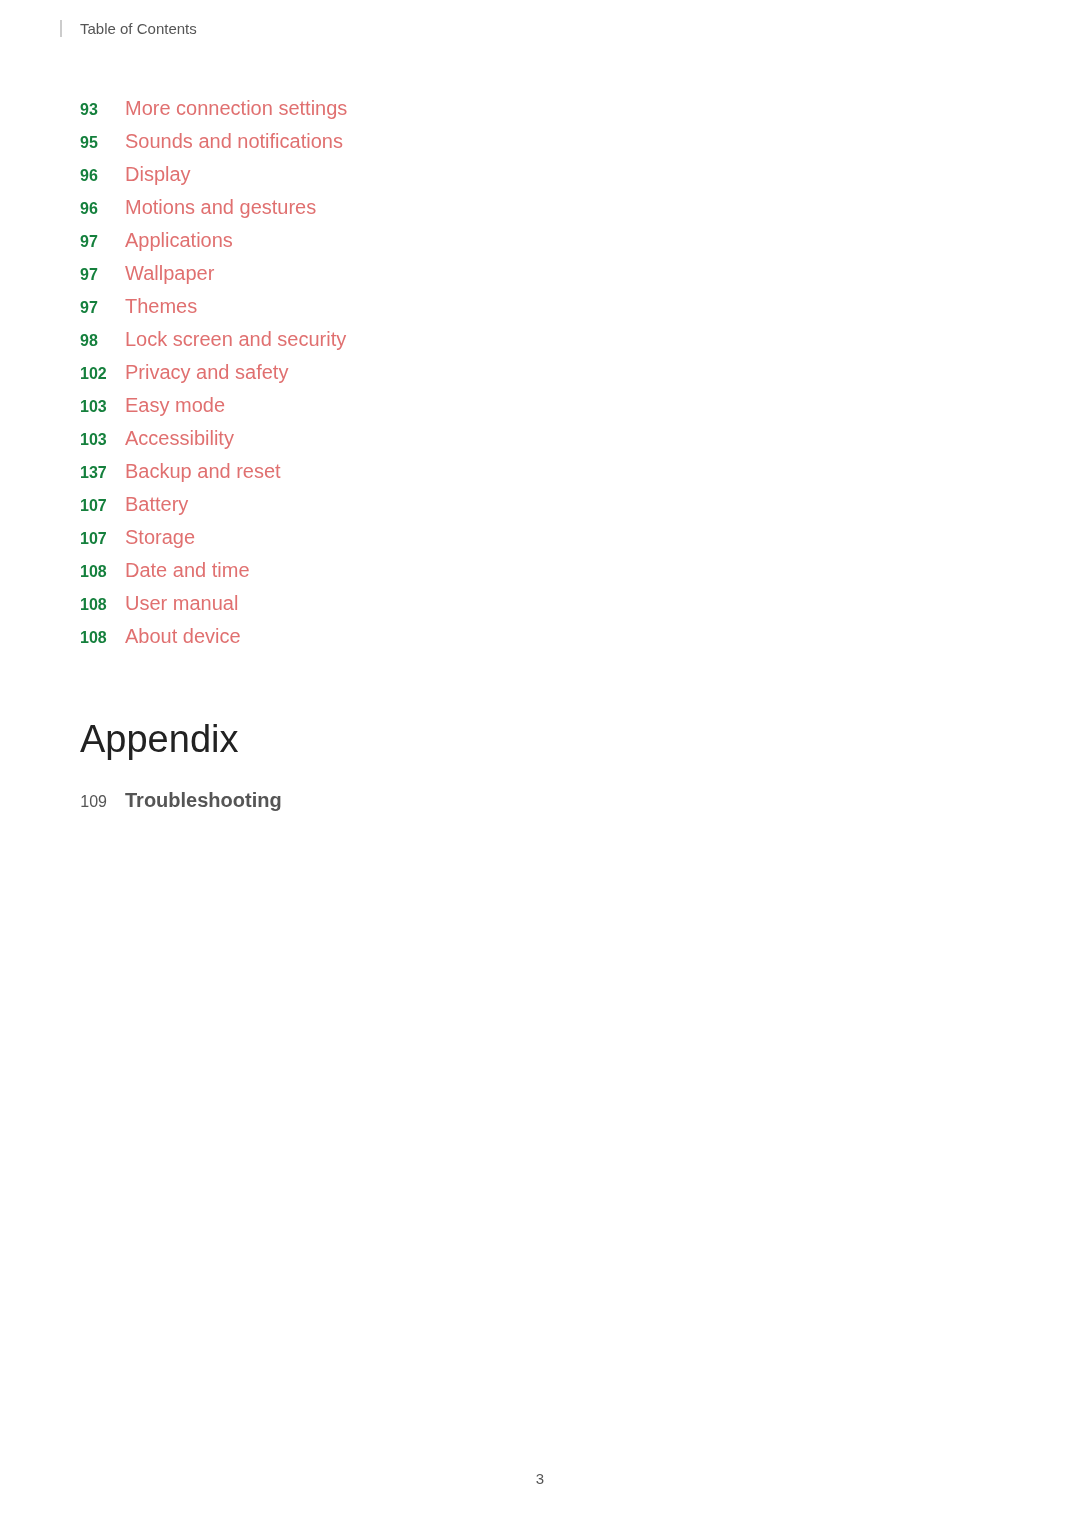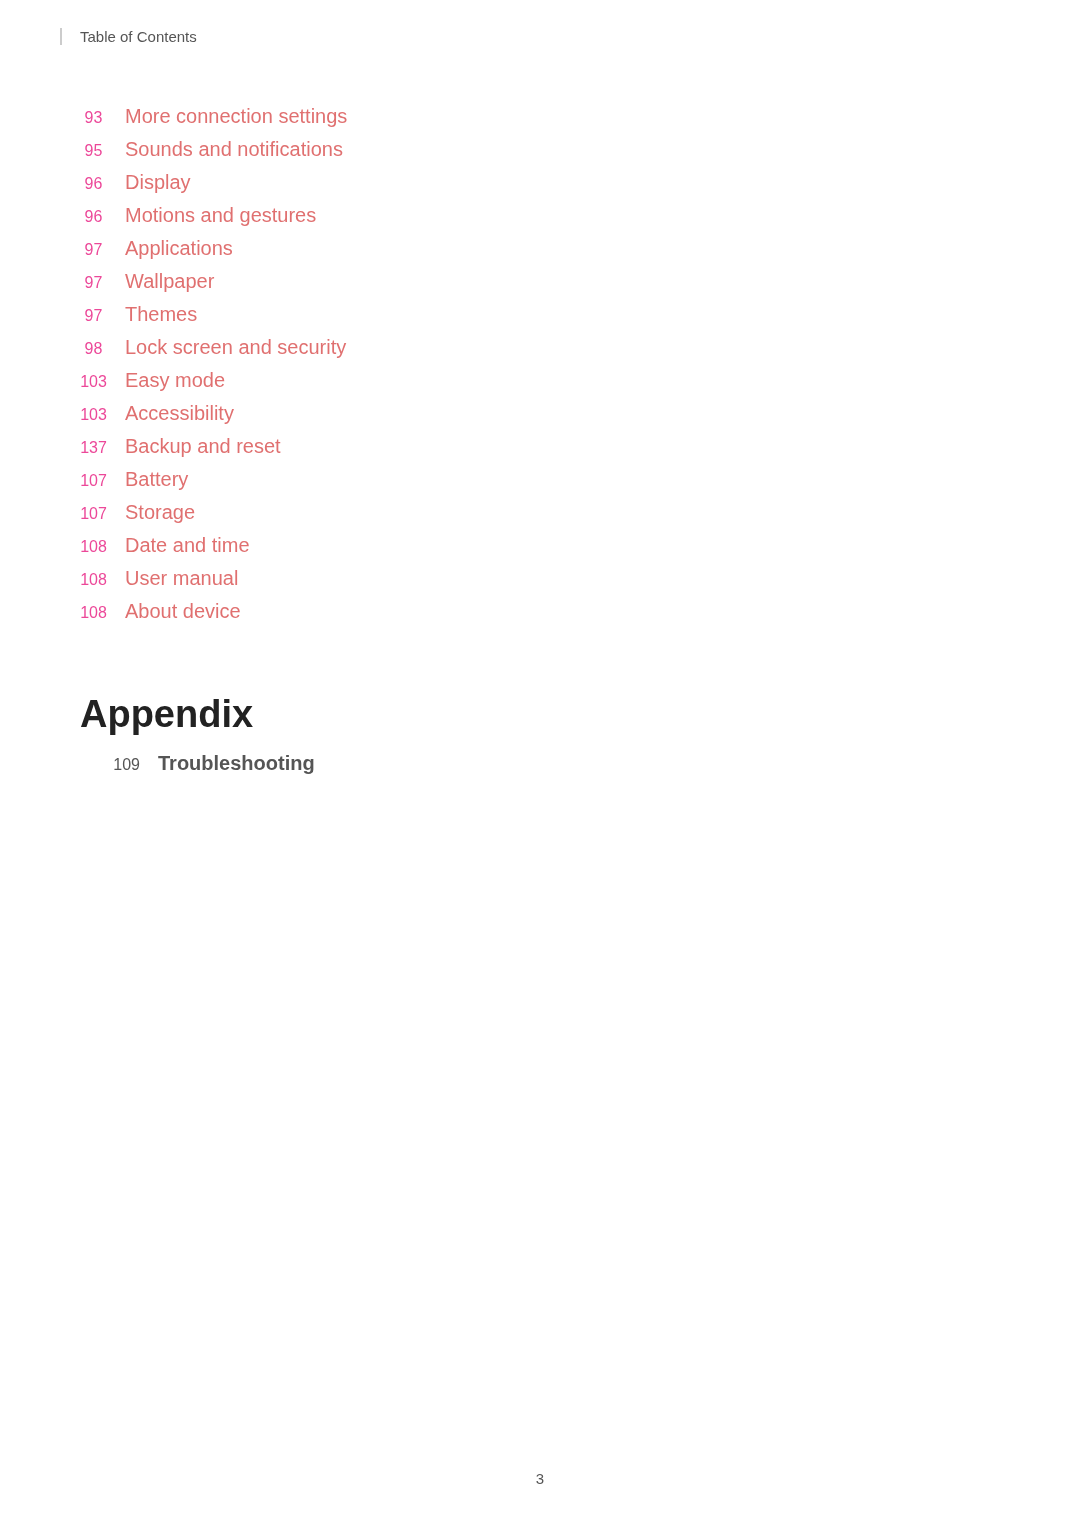--- a/index.html
+++ b/index.html
@@ -12,21 +12,21 @@
       width: 1080px;
       min-height: 1527px;
       background: #ffffff;
       font-family: 'Arial', sans-serif;
       position: relative;
     }
 
     .page-container {
       width: 1080px;
       min-height: 1527px;
-      padding: 28px 60px;
+      padding: 20px 60px;
       position: relative;
       border-radius: 29px;
     }
 
     .header-section {
       display: flex;
       align-items: flex-start;
       margin-bottom: 60px;
       padding-left: 10px;
       border-left: 2px solid #cccccc;
@@ -46,65 +46,64 @@
     }
 
     .toc-item {
       display: flex;
       align-items: baseline;
       margin-bottom: 10px;
       font-size: 16px;
     }
 
     .toc-page-number {
-      color: #ec4899;
+      color: #15803d;
       min-width: 45px;
       font-size: 16px;
-      font-weight: normal;
-      text-align: center;
+      font-weight: bold;
+      text-align: left;
       padding-right: 18px;
     }
 
     .toc-entry-text {
       color: #e07070;
       font-size: 20px;
       font-weight: normal;
     }
 
     .appendix-section {
       padding-left: 20px;
       margin-bottom: 40px;
     }
 
     .appendix-title {
       font-size: 38px;
-      font-weight: bold;
+      font-weight: normal;
       color: #222222;
-      margin-bottom: 16px;
+      margin-bottom: 28px;
     }
 
     .appendix-list {
       list-style: none;
     }
 
     .appendix-item {
       display: flex;
       align-items: baseline;
       margin-bottom: 10px;
       font-size: 16px;
     }
 
     .appendix-page-number {
       color: #555555;
       min-width: 45px;
       font-size: 16px;
       font-weight: normal;
       text-align: right;
       padding-right: 18px;
-      margin-left: 33px;
     }
 
     .appendix-entry-text {
       color: #555555;
       font-size: 20px;
       font-weight: bold;
     }
 
     .page-number-footer {
       position: absolute;
@@ -150,20 +149,24 @@
         <span class="toc-page-number">97</span>
         <span class="toc-entry-text">Wallpaper</span>
       </li>
       <li class="toc-item">
         <span class="toc-page-number">97</span>
         <span class="toc-entry-text">Themes</span>
       </li>
       <li class="toc-item">
         <span class="toc-page-number">98</span>
         <span class="toc-entry-text">Lock screen and security</span>
+      </li>
+      <li class="toc-item">
+        <span class="toc-page-number">102</span>
+        <span class="toc-entry-text">Privacy and safety</span>
       </li>
       <li class="toc-item">
         <span class="toc-page-number">103</span>
         <span class="toc-entry-text">Easy mode</span>
       </li>
       <li class="toc-item">
         <span class="toc-page-number">103</span>
         <span class="toc-entry-text">Accessibility</span>
       </li>
       <li class="toc-item">

